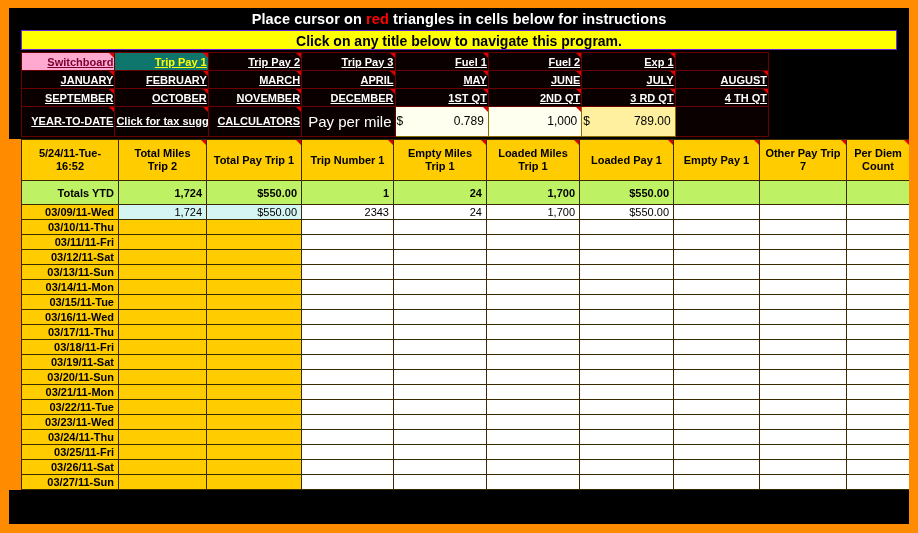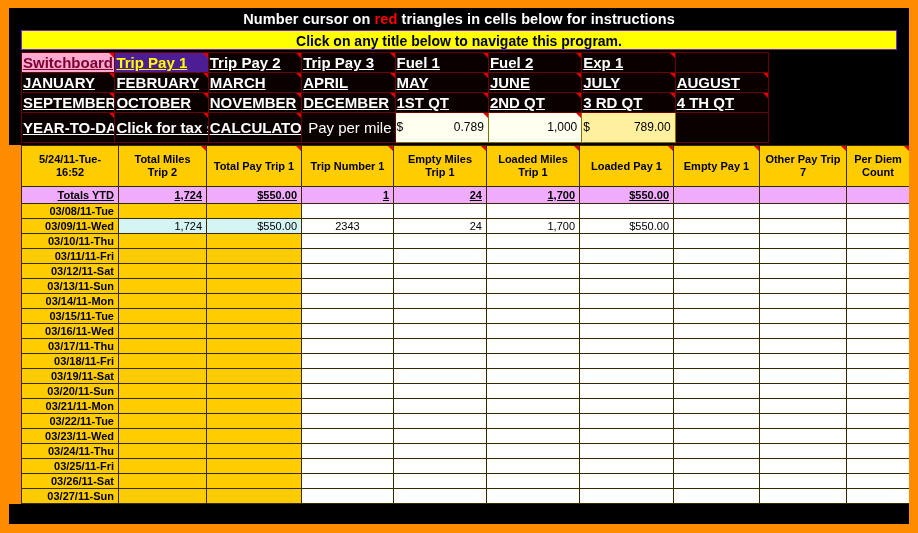--- a/index.html
+++ b/index.html
@@ -63,39 +63,39 @@
   }
   table.nav {
     border-collapse: collapse;
     table-layout: fixed;
     width: 748px;
     background: #000000;
   }
   table.nav td {
     border: 1px solid #6b0000;
     height: 18px;
-    text-align: left;
+    text-align: right;
     vertical-align: middle;
     color: #FFFFFF;
-    font-size: 15px;
+    font-size: 11px;
     font-weight: bold;
     background: #0b0000;
     position: relative;
     white-space: nowrap;
     overflow: hidden;
   }
   table.nav td.lnk span.t {
     text-decoration: underline;
   }
   table.nav td.pink {
     background: #FFA8D0;
     color: #7a0030;
   }
   table.nav td.green {
-    background: #4c1d95;
+    background: #0f766e;
     color: #FFFF00;
   }
   table.nav td.tall { height: 30px; line-height: 13px; }
   table.nav td.ppm {
     color: #FFFFFF;
     font-weight: normal;
     font-size: 15px;
     text-align: left;
     padding-left: 6px;
   }
@@ -166,56 +166,55 @@
     color: #000000;
     font-weight: bold;
     height: 41px;
     text-align: center;
     vertical-align: middle;
     line-height: 13px;
     position: relative;
     white-space: normal;
   }
   table.grid tr.totals td {
-    background: #f0abfc;
+    background: #bef264;
     color: #000000;
     font-weight: bold;
     text-align: right;
-    height: 17px;
-    text-decoration: underline;
+    height: 24px;
   }
   table.grid tr.totals td.lbl { text-align: right; }
   table.grid td.datecell {
     background: #FFCC00;
     color: #000000;
     font-weight: bold;
     text-align: right;
   }
   table.grid td.yellowcell {
     background: #FFCC00;
     text-align: right;
   }
   table.grid td.whitecell {
     background: #FFFFFF;
     text-align: right;
   }
   table.grid td.cyan {
     background: #D5F5F5;
     text-align: right;
   }
-  table.grid td.leftnum { text-align: center; }
+  table.grid td.leftnum { text-align: right; }
 </style>
 </head>
 <body>
 
 <div id="app">
   <div class="sheet">
 
     <div class="banner-black">
-      <span>Number cursor on </span><span class="red">red</span><span> triangles in cells below for instructions</span>
+      <span>Place cursor on </span><span class="red">red</span><span> triangles in cells below for instructions</span>
     </div>
 
     <div class="banner-yellow">Click on any title below to navigate this program.</div>
 
     <div class="nav-wrap">
       <table class="nav">
         <tbody>
             <tr>
           <td class="lnk pink"><span class="t">Switchboard</span><i class="tri"></i></td>
           <td class="lnk green"><span class="t">Trip Pay 1</span><i class="tri"></i></td>
@@ -305,32 +304,20 @@
             <td>1,724</td>
             <td>$550.00</td>
             <td>1</td>
             <td>24</td>
             <td>1,700</td>
             <td>$550.00</td>
             <td></td>
             <td></td>
             <td></td>
           </tr>
-        <tr>
-              <td class="datecell">03/08/11-Tue</td>
-              <td class="yellowcell"></td>
-              <td class="yellowcell"></td>
-              <td class="whitecell leftnum"></td>
-              <td class="whitecell"></td>
-              <td class="whitecell"></td>
-              <td class="whitecell"></td>
-              <td class="whitecell"></td>
-              <td class="whitecell"></td>
-              <td class="whitecell"></td>
-            </tr>
             <tr>
               <td class="datecell">03/09/11-Wed</td>
               <td class="cyan">1,724</td>
               <td class="cyan">$550.00</td>
               <td class="whitecell leftnum">2343</td>
               <td class="whitecell">24</td>
               <td class="whitecell">1,700</td>
               <td class="whitecell">$550.00</td>
               <td class="whitecell"></td>
               <td class="whitecell"></td>

